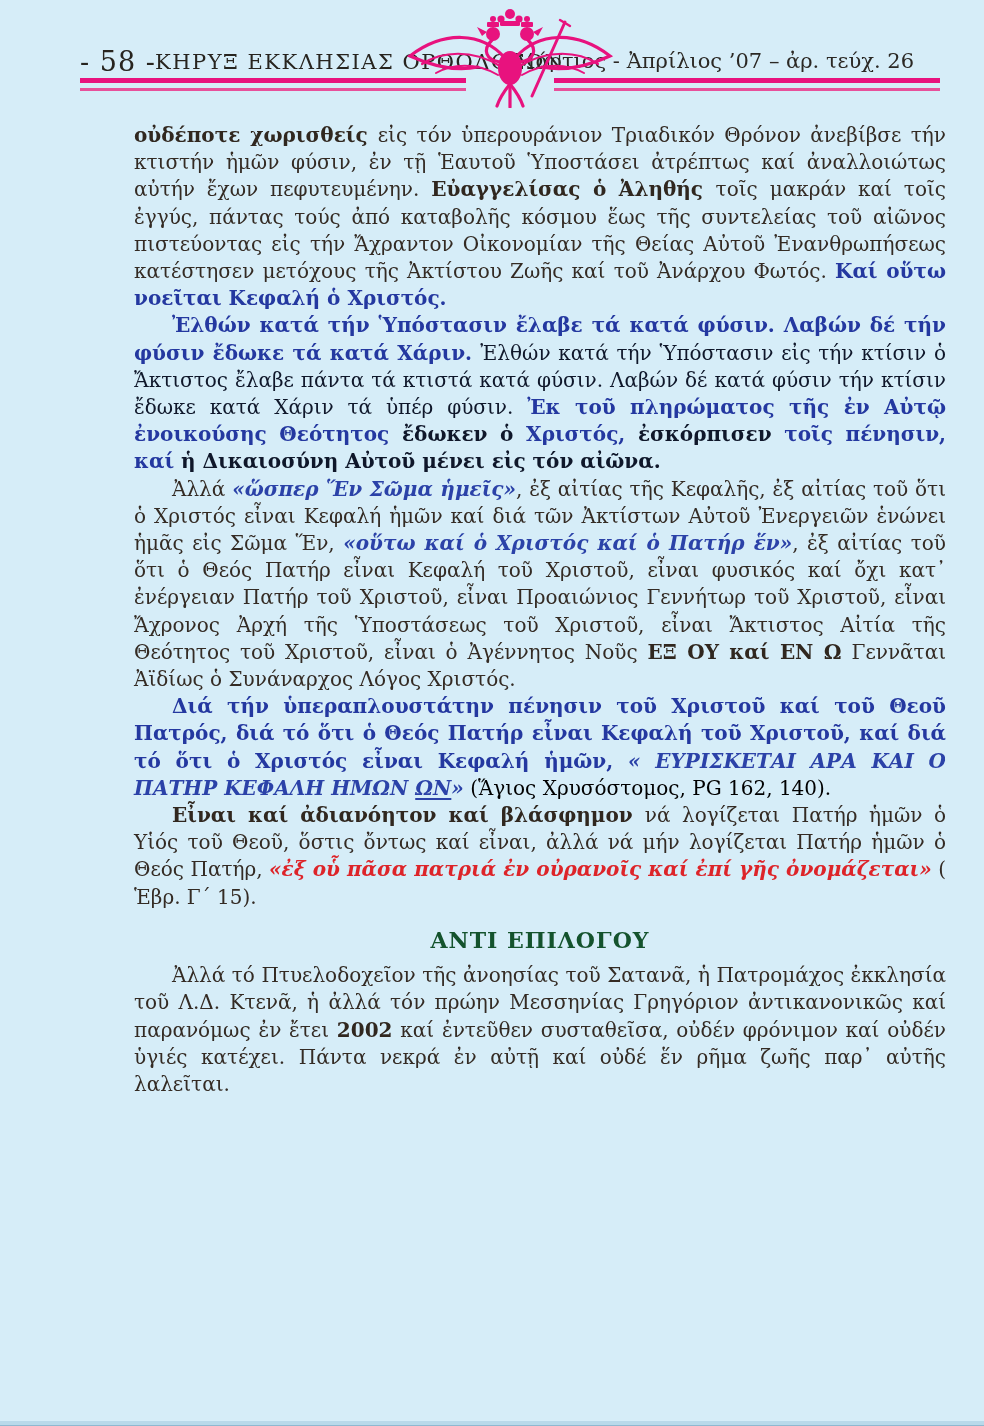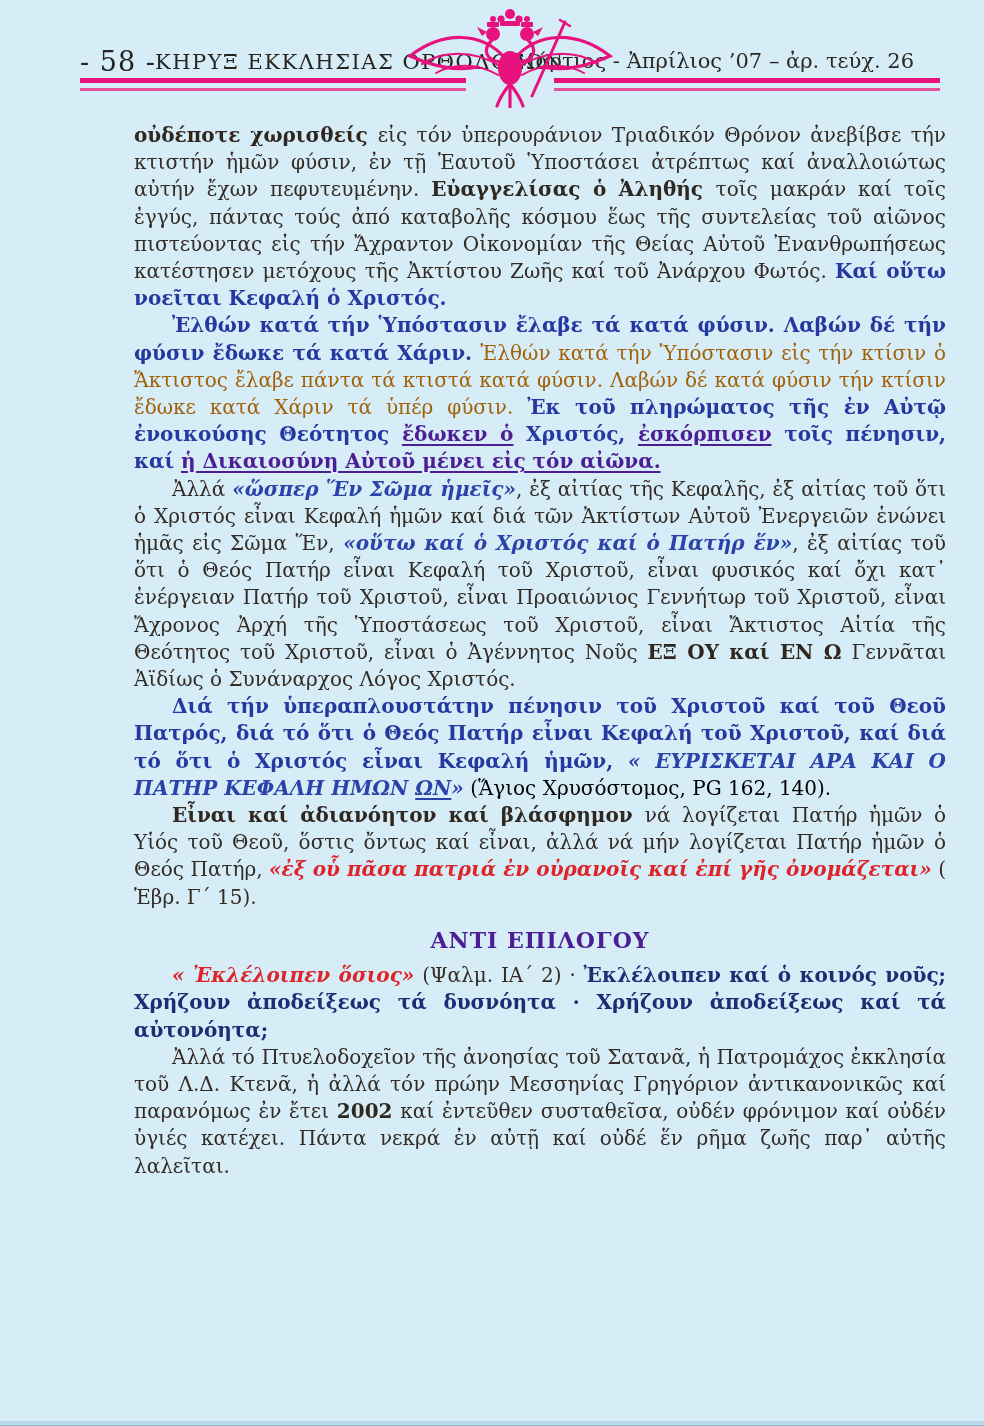--- a/index.html
+++ b/index.html
@@ -35,29 +35,29 @@
     position:absolute;left:86px;top:122px;width:812px;
     font-size:20px;line-height:27.2px;
     text-align:justify;color:#342b24;
     hyphens:none;
     margin-left:48px;
   }
   .article p{margin:0;text-indent:38px;}
   .article p.no-indent{text-indent:0;}
   .article h2{
     margin:16px 0 8px 0;text-align:center;text-indent:0;
-    font-size:22px;color:#4c1d95;letter-spacing:1px;font-weight:bold;
+    font-size:22px;color:#14532d;letter-spacing:1px;font-weight:bold;
   }
   
   .dark      {color:#342b24;}
   .dark-b    {color:#30271f;font-weight:bold;}
   .navy-b    {color:#1d2d74;font-weight:bold;}
-  .blue      {color:#a16207;}
+  .blue      {color:#0f172a;}
   .blue-b    {color:#2438a0;font-weight:bold;}
-  .blue-b-u  {color:#4c1d95;font-weight:bold;text-decoration:underline;text-underline-offset:3px;}
+  .blue-b-u  {color:#0f172a;font-weight:bold;text-underline-offset:3px;}
   .blue-bi   {color:#2b42a8;font-weight:bold;font-style:italic;}
   .blue-bi-u {color:#2b42a8;font-weight:bold;font-style:italic;text-decoration:underline;text-underline-offset:3px;}
   .blue-cite {color:#000000;}
   .red-bi    {color:#dd2429;font-weight:bold;font-style:italic;}
   
   .page-bottom-edge{position:absolute;left:0;bottom:0;width:984px;height:4px;background:#b9d9ea;border-bottom:1px solid #8fb8d0;}
 </style>
 </head>
 <body>
 
@@ -116,18 +116,17 @@
     </svg>
   </div>
 
   <div class="article">
       <p class="no-indent"><span class="dark-b">οὐδέποτε χωρισθείς </span><span class="dark">εἰς τόν ὑπερουράνιον Τριαδικόν Θρόνον ἀνεβίβσε τήν κτιστήν ἡμῶν φύσιν, ἐν τῇ Ἑαυτοῦ Ὑποστάσει ἀτρέπτως καί ἀναλλοιώτως αὐτήν ἔχων πεφυτευμένην. </span><span class="dark-b">Εὐαγγελίσας ὁ Ἀληθής </span><span class="dark">τοῖς μακράν καί τοῖς ἐγγύς, πάντας τούς ἀπό καταβολῆς κόσμου ἕως τῆς συντελείας τοῦ αἰῶνος πιστεύοντας εἰς τήν Ἄχραντον Οἰκονομίαν τῆς Θείας Αὐτοῦ Ἐνανθρωπήσεως κατέστησεν μετόχους τῆς Ἀκτίστου Ζωῆς καί τοῦ Ἀνάρχου Φωτός. </span><span class="blue-b">Καί οὕτω νοεῖται Κεφαλή ὁ Χριστός.</span></p>
       <p><span class="blue-b">Ἐλθών κατά τήν Ὑπόστασιν ἔλαβε τά κατά φύσιν. Λαβών δέ τήν φύσιν ἔδωκε τά κατά Χάριν. </span><span class="blue">Ἐλθών κατά τήν Ὑπόστασιν εἰς τήν κτίσιν ὁ Ἄκτιστος ἔλαβε πάντα τά κτιστά κατά φύσιν. Λαβών δέ κατά φύσιν τήν κτίσιν ἔδωκε κατά Χάριν τά ὑπέρ φύσιν. </span><span class="blue-b">Ἐκ τοῦ πληρώματος τῆς ἐν Αὐτῷ ἐνοικούσης Θεότητος </span><span class="blue-b-u">ἔδωκεν ὁ</span><span class="blue-b"> Χριστός, </span><span class="blue-b-u">ἐσκόρπισεν</span><span class="blue-b"> τοῖς πένησιν, καί </span><span class="blue-b-u">ἡ Δικαιοσύνη Αὐτοῦ μένει εἰς τόν αἰῶνα.</span></p>
       <p><span class="dark">Ἀλλά </span><span class="blue-bi">«ὥσπερ Ἕν Σῶμα ἡμεῖς»</span><span class="dark">, ἐξ αἰτίας τῆς Κεφαλῆς, ἐξ αἰτίας τοῦ ὅτι ὁ Χριστός εἶναι Κεφαλή ἡμῶν καί διά τῶν Ἀκτίστων Αὐτοῦ Ἐνεργειῶν ἑνώνει ἡμᾶς εἰς Σῶμα Ἕν, </span><span class="blue-bi">«οὕτω καί ὁ Χριστός καί ὁ Πατήρ ἕν»</span><span class="dark">, ἐξ αἰτίας τοῦ ὅτι ὁ Θεός Πατήρ εἶναι Κεφαλή τοῦ Χριστοῦ, εἶναι φυσικός καί ὄχι κατ᾽ ἐνέργειαν Πατήρ τοῦ Χριστοῦ, εἶναι Προαιώνιος Γεννήτωρ τοῦ Χριστοῦ, εἶναι Ἄχρονος Ἀρχή τῆς Ὑποστάσεως τοῦ Χριστοῦ, εἶναι Ἄκτιστος Αἰτία τῆς Θεότητος τοῦ Χριστοῦ, εἶναι ὁ Ἀγέννητος Νοῦς </span><span class="dark-b">ΕΞ ΟΥ καί ΕΝ Ω</span><span class="dark"> Γεννᾶται Ἀϊδίως ὁ Συνάναρχος Λόγος Χριστός.</span></p>
       <p><span class="blue-b">Διά τήν ὑπεραπλουστάτην πένησιν τοῦ Χριστοῦ καί τοῦ Θεοῦ Πατρός, διά τό ὅτι ὁ Θεός Πατήρ εἶναι Κεφαλή τοῦ Χριστοῦ, καί διά τό ὅτι ὁ Χριστός εἶναι Κεφαλή ἡμῶν, </span><span class="blue-bi">« ΕΥΡΙΣΚΕΤΑΙ ΑΡΑ ΚΑΙ Ο ΠΑΤΗΡ ΚΕΦΑΛΗ ΗΜΩΝ </span><span class="blue-bi-u">ΩΝ</span><span class="blue-bi">»</span><span class="blue-cite"> (Ἅγιος Χρυσόστομος, PG 162, 140).</span></p>
       <p><span class="dark-b">Εἶναι καί ἀδιανόητον καί βλάσφημον </span><span class="dark">νά λογίζεται Πατήρ ἡμῶν ὁ Υἱός τοῦ Θεοῦ, ὅστις ὄντως καί εἶναι, ἀλλά νά μήν λογίζεται Πατήρ ἡμῶν ὁ Θεός Πατήρ, </span><span class="red-bi">«ἐξ οὗ πᾶσα πατριά ἐν οὐρανοῖς καί ἐπί γῆς ὀνομάζεται»</span><span class="dark"> ( Ἑβρ. Γ΄ 15).</span></p>
       <h2>ΑΝΤΙ ΕΠΙΛΟΓΟΥ</h2>
-      <p><span class="red-bi">« Ἐκλέλοιπεν ὅσιος»</span><span class="dark"> (Ψαλμ. ΙΑ΄ 2) · </span><span class="navy-b">Ἐκλέλοιπεν καί ὁ κοινός νοῦς; Χρήζουν ἀποδείξεως τά δυσνόητα · Χρήζουν ἀποδείξεως καί τά αὐτονόητα;</span></p>
       <p><span class="dark">Ἀλλά τό Πτυελοδοχεῖον τῆς ἀνοησίας τοῦ Σατανᾶ, ἡ Πατρομάχος ἐκκλησία τοῦ Λ.Δ. Κτενᾶ, ἡ ἀλλά τόν πρώην Μεσσηνίας Γρηγόριον ἀντικανονικῶς καί παρανόμως ἐν ἔτει </span><span class="dark-b">2002</span><span class="dark"> καί ἐντεῦθεν συσταθεῖσα, οὐδέν φρόνιμον καί οὐδέν ὑγιές κατέχει. Πάντα νεκρά ἐν αὐτῇ καί οὐδέ ἕν ρῆμα ζωῆς παρ᾽ αὐτῆς λαλεῖται.</span></p>
     </div>
 
   <div class="page-bottom-edge"></div>
 </div>
 
 </body></html>

